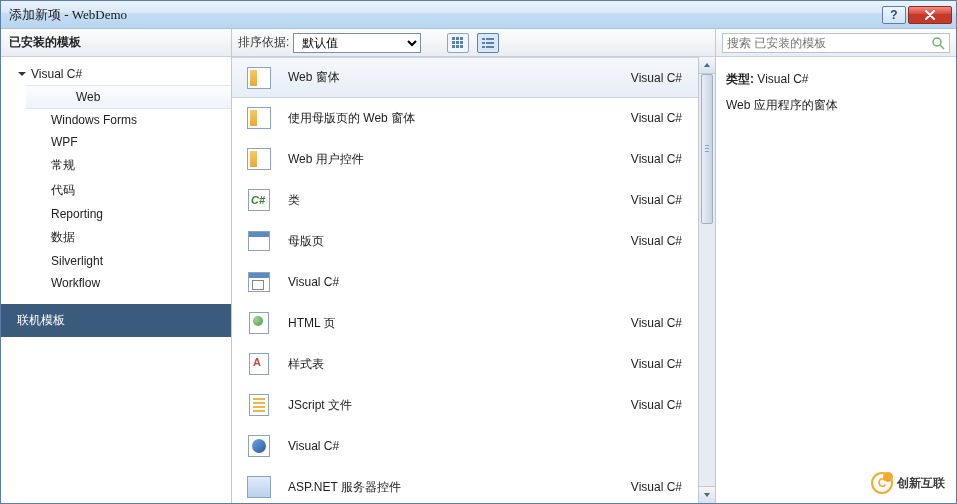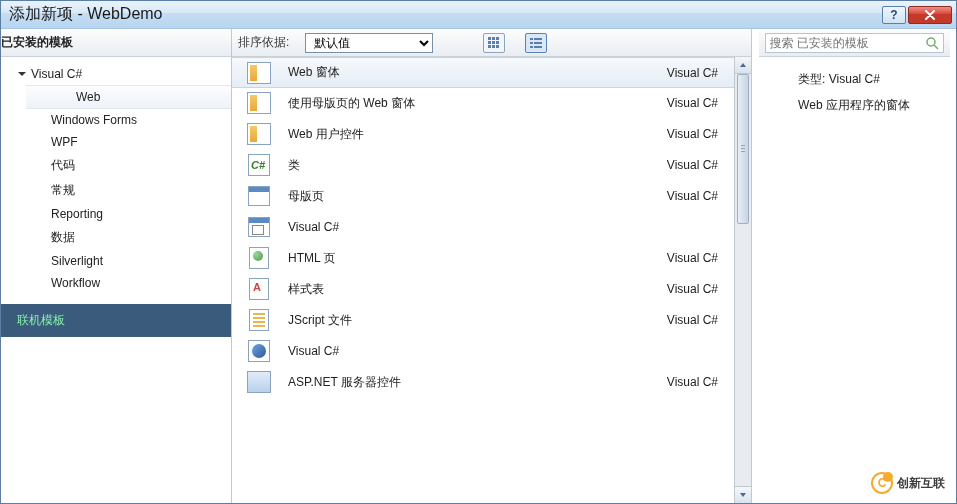--- a/index.html
+++ b/index.html
@@ -1,51 +1,51 @@
 <!DOCTYPE html>
 <html><head>
 <meta charset="utf-8">
 <style>
 * { margin: 0; padding: 0; box-sizing: border-box; font-family: "Microsoft YaHei", "Segoe UI", sans-serif; font-size: 12px; }
 body { background: #fff; overflow: hidden; }
 .window { width: 957px; height: 504px; border: 1px solid #5d7ea4; display: flex; flex-direction: column; }
 .titlebar { height: 28px; background: linear-gradient(to bottom, #eaf3fb 0%, #d7e8f7 45%, #c4ddf3 46%, #b8d5f0 100%); display: flex; align-items: center; padding: 0 4px 0 8px; border-bottom: 1px solid #a9c5e6; }
-.titlebar .title { flex: 1; color: #1a1a1a; font-size: 16px; }
+.titlebar .title { flex: 1; color: #1a1a1a; font-size: 13px; font-family: Liberation Serif, serif; }
 .titlebar .winbtn { width: 26px; height: 18px; margin-left: 2px; display: flex; align-items: center; justify-content: center; border: 1px solid #5a7fa8; border-radius: 2px; background: linear-gradient(to bottom, #eef5fc, #d1e3f4); cursor: pointer; }
 .titlebar .help { width: 24px; }
 .titlebar .close { background: linear-gradient(to bottom, #f28d87, #d94636 45%, #c33a2a 46%, #c33a2a); border-color: #8b2e22; width: 44px; color: #fff; }
 .close svg { stroke: #fff; }
 .body { flex: 1; display: flex; background: #fff; overflow: hidden; }
 .left { width: 231px; border-right: 1px solid #c0c8d0; display: flex; flex-direction: column; background: #fff; }
-.left-header { height: 28px; background: linear-gradient(to bottom, #fdfdfd, #e9edf2); border-bottom: 1px solid #c9d0d8; display: flex; align-items: center; padding-left: 0; font-weight: bold; color: #222; }
+.left-header { height: 28px; background: linear-gradient(to bottom, #fdfdfd, #e9edf2); border-bottom: 1px solid #c9d0d8; display: flex; align-items: center; padding-left: 8px; font-weight: bold; color: #222; }
 .tree { flex: 1; overflow-y: auto; padding-top: 6px; }
 .tree-parent { display: flex; align-items: center; padding: 4px 0 4px 16px; color: #222; cursor: pointer; }
 .tree-parent .arrow { width: 10px; height: 10px; margin-right: 4px; }
 .tree-child { padding: 4px 0 4px 50px; color: #222; cursor: pointer; }
 .tree-child.selected { background: linear-gradient(to bottom, #fcfdfe, #eef3f9); border-top: 1px solid #e0e7f0; border-bottom: 1px solid #e0e7f0; margin-left: 25px; }
-.tree-online { margin-top: 10px; padding: 8px 0 8px 16px; background: #3a5b7b; color: #86efac; cursor: pointer; }
+.tree-online { margin-top: 10px; padding: 8px 0 8px 16px; background: #3a5b7b; color: #ffffff; cursor: pointer; }
 .middle { flex: 1; display: flex; flex-direction: column; border-right: 1px solid #c0c8d0; min-width: 0; }
-.mid-toolbar { height: 28px; background: linear-gradient(to bottom, #fdfdfd, #e9edf2); border-bottom: 1px solid #c9d0d8; display: flex; align-items: center; padding: 0 6px; gap: 16px; }
+.mid-toolbar { height: 28px; background: linear-gradient(to bottom, #fdfdfd, #e9edf2); border-bottom: 1px solid #c9d0d8; display: flex; align-items: center; padding: 0 6px; gap: 4px; }
 .mid-toolbar .lbl { color: #333; }
 .mid-toolbar select { height: 20px; width: 128px; border: 1px solid #7a8ea4; font-size: 12px; padding-left: 4px; background: #fff; }
 .mid-toolbar .viewbtn { width: 22px; height: 20px; border: 1px solid #8ea4bc; background: #f2f6fa; display: flex; align-items: center; justify-content: center; margin-left: 4px; cursor: pointer; border-radius: 2px; }
 .mid-toolbar .viewbtn.active { background: #d9e7f6; border-color: #5a82b2; }
 .tmpl-list { flex: 1; overflow: hidden; display: flex; }
 .tmpl-scroll { flex: 1; overflow-y: auto; }
-.tmpl-item { height: 31px; display: flex; align-items: center; padding: 0 12px 0 14px; border-bottom: 1px solid transparent; cursor: pointer; }
+.tmpl-item { height: 41px; display: flex; align-items: center; padding: 0 12px 0 14px; border-bottom: 1px solid transparent; cursor: pointer; }
 .tmpl-item.selected { background: linear-gradient(to bottom, #f6f9fc, #e6edf5); border-top: 1px solid #c7d5e6; border-bottom: 1px solid #c7d5e6; }
 .tmpl-item .ticon { width: 26px; height: 26px; margin-right: 16px; display: flex; align-items: center; justify-content: center; flex-shrink: 0; }
 .tmpl-item .tname { flex: 1; color: #222; }
 .tmpl-item .tlang { color: #222; margin-right: 4px; }
 .vscroll { width: 17px; background: #e8ecf0; border-left: 1px solid #c0c8d0; position: relative; }
 .vscroll .sarrow { height: 17px; background: linear-gradient(to bottom,#f4f7fa,#dae2eb); border-bottom: 1px solid #c0c8d0; display:flex; align-items:center; justify-content:center; cursor:pointer; }
 .vscroll .sarrow.bottom { position:absolute; bottom:0; width:100%; border-top:1px solid #c0c8d0; border-bottom:none; }
 .vscroll .thumb { position: absolute; top: 17px; left: 2px; right: 2px; height: 150px; background: linear-gradient(to right,#e9eef5,#c8d4e2); border: 1px solid #9eb0c5; border-radius: 2px; }
 .vscroll .thumb .grip { position:absolute; top:50%; left:3px; right:3px; height:8px; transform:translateY(-50%); background: repeating-linear-gradient(to bottom, #8ea4bc 0 1px, transparent 1px 3px); }
-.right { width: 204px; display: flex; flex-direction: column; align-items: center; }
+.right { width: 240px; display: flex; flex-direction: column; }
 .search-box { height: 28px; background: linear-gradient(to bottom, #fdfdfd, #e9edf2); border-bottom: 1px solid #c9d0d8; display: flex; align-items: center; padding: 3px 6px; }
 .search-inner { flex:1; height:20px; border:1px solid #b8c4d0; background:#fff; display:flex; align-items:center; padding:0 4px; }
 .search-inner input { flex:1; border:none; outline:none; font-size:12px; color:#888; background:transparent; }
 .search-inner .sicon { color:#7a8; width:14px; }
 .details { flex:1; padding: 12px 10px; color:#222; line-height: 1.7; }
 .details .row1 { margin-bottom: 6px; }
 .watermark { position:absolute; right:12px; bottom:10px; display:flex; align-items:center; gap:4px; color:#333; font-weight:bold; opacity:0.95; pointer-events:none; }
 .watermark .wicon { width:22px; height:22px; border-radius:50%; background:#fff; display:flex; align-items:center; justify-content:center; font-weight:bold; color:#f6a623; border:2px solid #f6a623; position:relative; }
 .watermark .wicon::after { content:''; position:absolute; right:-2px; top:-2px; width:10px; height:10px; border-radius:50%; background:#f6a623; }
 
@@ -92,22 +92,22 @@
       <div class="tree">
         <div class="tree-parent">
           <svg class="arrow" viewBox="0 0 10 10">
               <path d="M1 3 L5 7 L9 3" fill="#333"></path>
             </svg>
           <span>Visual C#</span>
         </div>
         <div class="tree-child selected"><span>Web</span></div>
         <div class="tree-child"><span>Windows Forms</span></div>
         <div class="tree-child"><span>WPF</span></div>
+        <div class="tree-child"><span>常规</span></div>
         <div class="tree-child"><span>代码</span></div>
-        <div class="tree-child"><span>常规</span></div>
         <div class="tree-child"><span>Reporting</span></div>
         <div class="tree-child"><span>数据</span></div>
         <div class="tree-child"><span>Silverlight</span></div>
         <div class="tree-child"><span>Workflow</span></div>
         <div class="tree-online"><span>联机模板</span></div>
       </div>
     </div>
 
     <div class="middle">
       <div class="mid-toolbar">
@@ -241,21 +241,21 @@
         <div class="search-inner">
           <input placeholder="搜索 已安装的模板" style="">
           <svg class="sicon" width="14" height="14" viewBox="0 0 14 14">
               <circle cx="6" cy="6" r="4" fill="none" stroke="#6fae6e" stroke-width="1.5"></circle>
               <line x1="9" y1="9" x2="13" y2="13" stroke="#6fae6e" stroke-width="1.5"></line>
             </svg>
         </div>
       </div>
       <div class="details">
         <div class="row1">
-          <span style="font-weight:normal;">类型:</span>
+          <span style="font-weight:bold;">类型:</span>
           <span>Visual C#</span>
         </div>
         <div>Web 应用程序的窗体</div>
       </div>
     </div>
   </div>
 </div>
 
 <div class="watermark">
   <span class="wicon">C</span>

